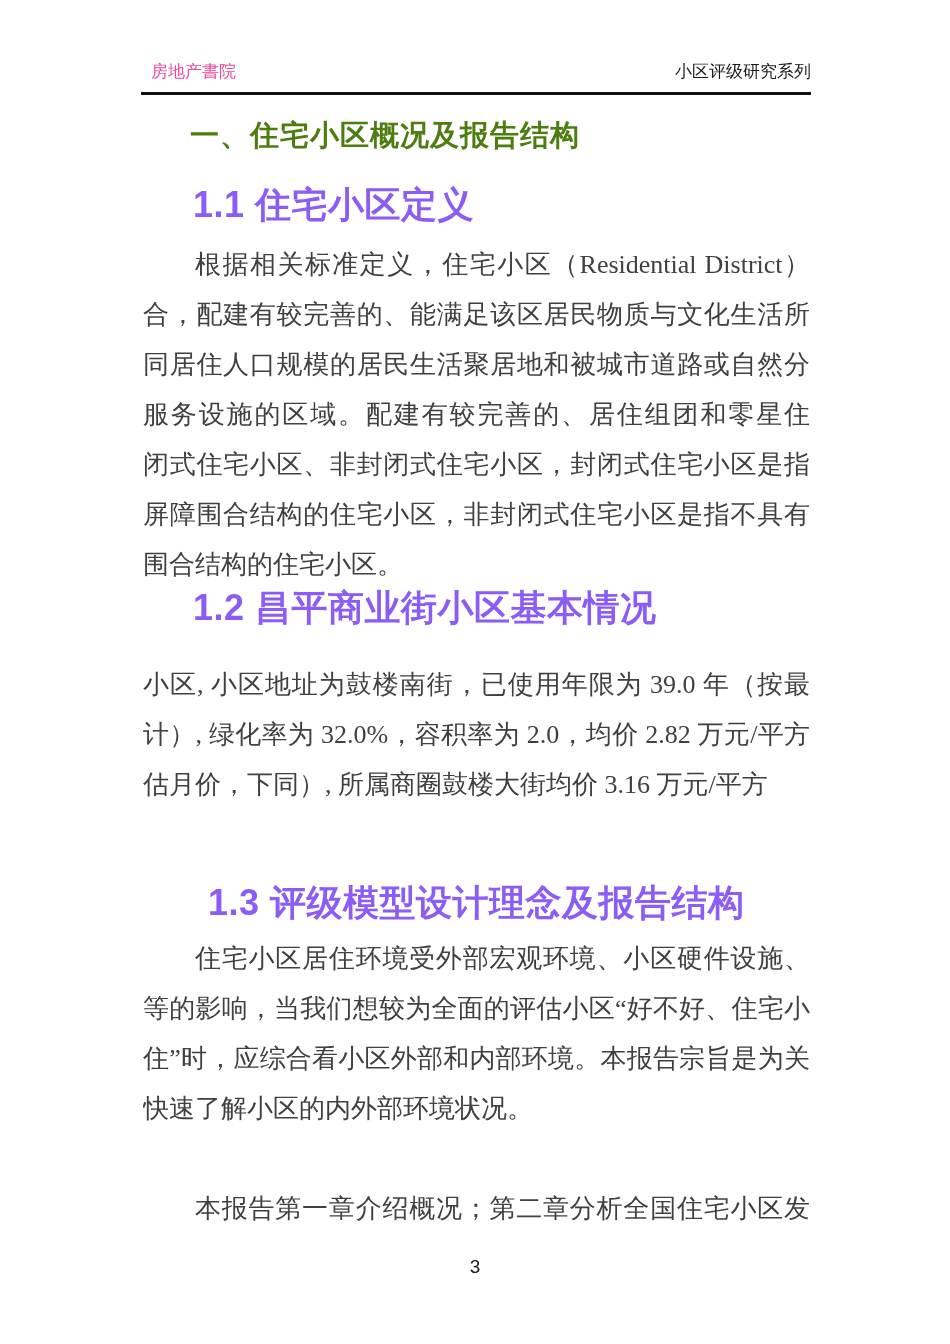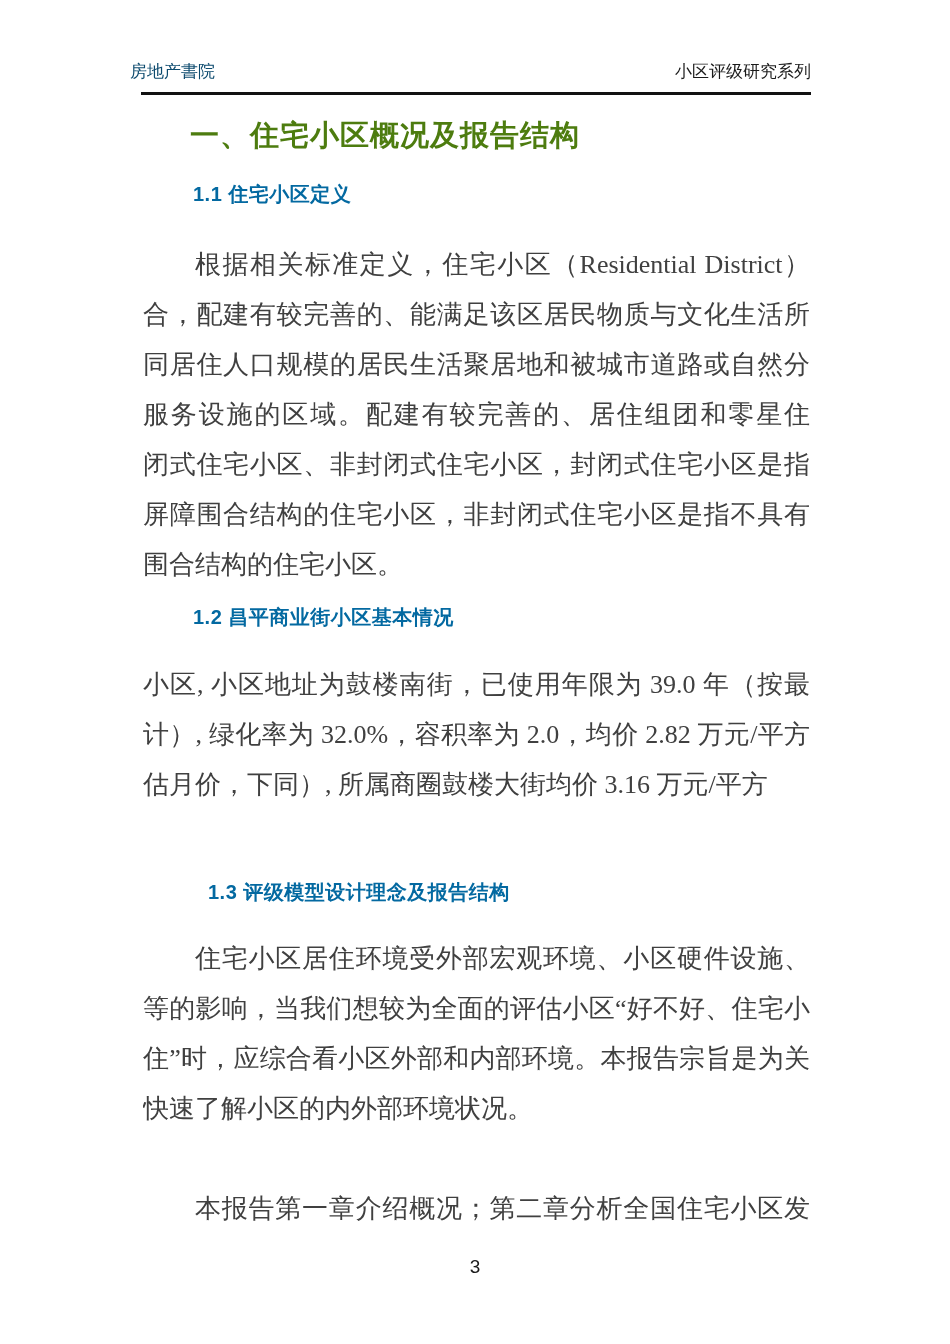--- a/index.html
+++ b/index.html
@@ -12,26 +12,26 @@
     width: 950px;
     height: 1344px;
     background: #ffffff;
     overflow: hidden;
     font-family: "Liberation Serif", serif;
     color: #111111;
   }
   
   .header-left {
     position: absolute;
-    left: 130px;
+    left: 151px;
     top: 60px;
     font-family: "Liberation Sans", sans-serif;
     font-size: 17px;
     line-height: 24px;
-    color: #0c4a6e;
+    color: #ec4899;
   }
   .header-right {
     position: absolute;
     right: 139px;
     top: 60px;
     font-family: "Liberation Sans", sans-serif;
     font-size: 17px;
     line-height: 24px;
     color: #1a1a1a;
   }
@@ -51,27 +51,27 @@
     font-family: "Liberation Sans", sans-serif;
     font-size: 29px;
     font-weight: 700;
     letter-spacing: 1px;
     color: #4d7c0f;
   }
   .section-heading {
     position: absolute;
     left: 193px;
     font-family: "Liberation Sans", sans-serif;
-    font-size: 20px;
+    font-size: 36px;
     font-weight: 700;
     letter-spacing: 0.5px;
-    color: #0369a1;
+    color: #8b5cf6;
   }
   .h-1-1 { top: 181px; }
-  .h-1-2 { top: 604px; }
+  .h-1-2 { top: 584px; }
   .h-1-3 { top: 879px; margin-left: 15px; }
   
   .para {
     position: absolute;
     left: 143px;
     width: 667px;
     font-family: "Liberation Serif", serif;
     font-size: 26px;
     color: #404040;
   }

